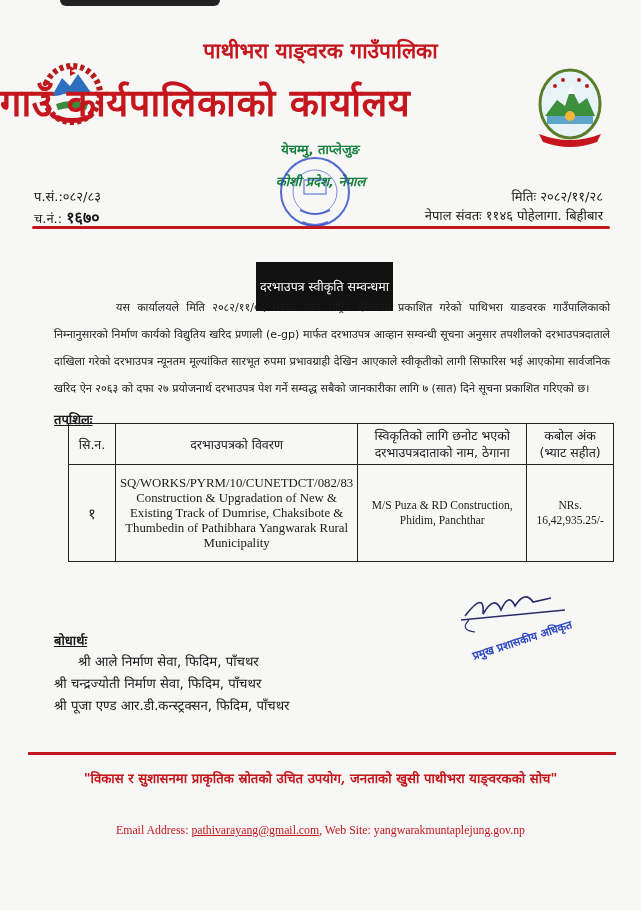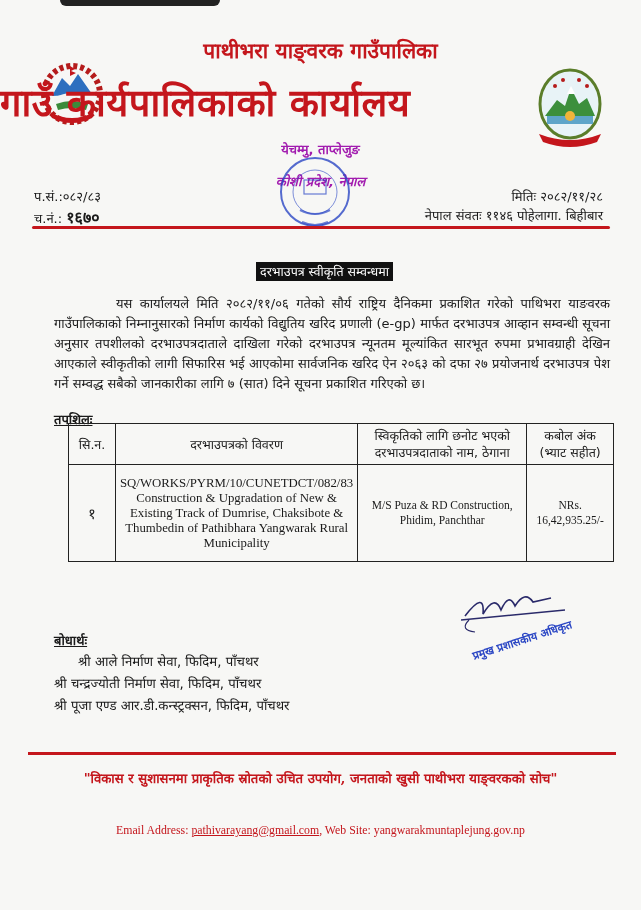--- a/index.html
+++ b/index.html
@@ -25,43 +25,43 @@
     text-align: center; color: #c4161c; font-weight: bold; font-size: 21px;
     font-family: "DejaVu Serif", serif;
   }
   .title-large {
     position: absolute; left: 0; width: 641px; top: 75px;
     text-align: left; color: #c4161c; font-weight: bold; font-size: 38px;
     font-family: "DejaVu Serif", serif; letter-spacing: 0.5px;
   }
   .addr-line {
     position: absolute; left: 0; width: 641px; text-align: center;
-    color: #a21caf; font-weight: bold; font-size: 13px;
+    color: #15803d; font-weight: bold; font-size: 13px;
   }
   .stamp {
     position: absolute; left: 270px; top: 152px; width: 90px; height: 88px;
   }
   .ref {
     position: absolute; left: 34px; font-size: 13px; color: #1a1a1a;
   }
   .ref .hand { font-family: "DejaVu Serif", serif; font-size: 16px; font-weight: bold; }
   .date-r {
     position: absolute; right: 38px; font-size: 13px; text-align: right;
   }
   .redline {
     position: absolute; left: 32px; width: 578px; height: 3px; background: #c4161c;
     border-radius: 2px;
   }
   .subject {
     position: absolute; left: 256px; top: 262px; background: #111; color: #fff;
-    font-size: 12.5px; padding: 1px 4px;
+    font-size: 12.5px; padding: 16px 4px;
   }
   .body-text {
     position: absolute; left: 54px; top: 294px; width: 556px;
-    font-size: 13px; line-height: 20px; text-align: justify;
+    font-size: 11px; line-height: 27px; text-align: justify;
   }
   .body-text .indent { display: inline-block; width: 62px; }
   .tapshil {
     position: absolute; left: 54px; top: 410px; font-weight: bold; font-size: 13px;
     text-decoration: underline;
   }
   table.list {
     position: absolute; left: 68px; top: 423px; width: 546px;
     border-collapse: collapse; font-size: 12.5px;
   }

